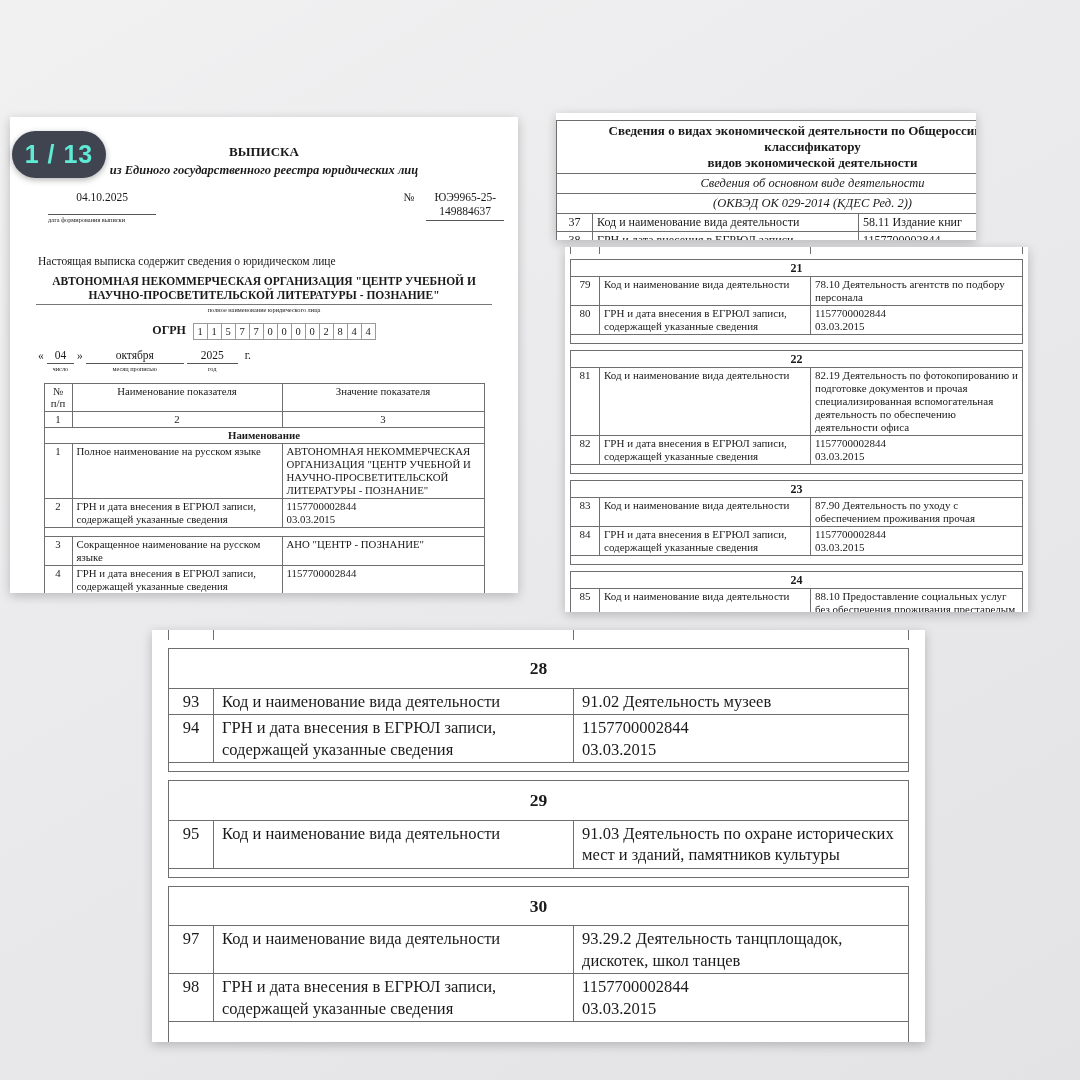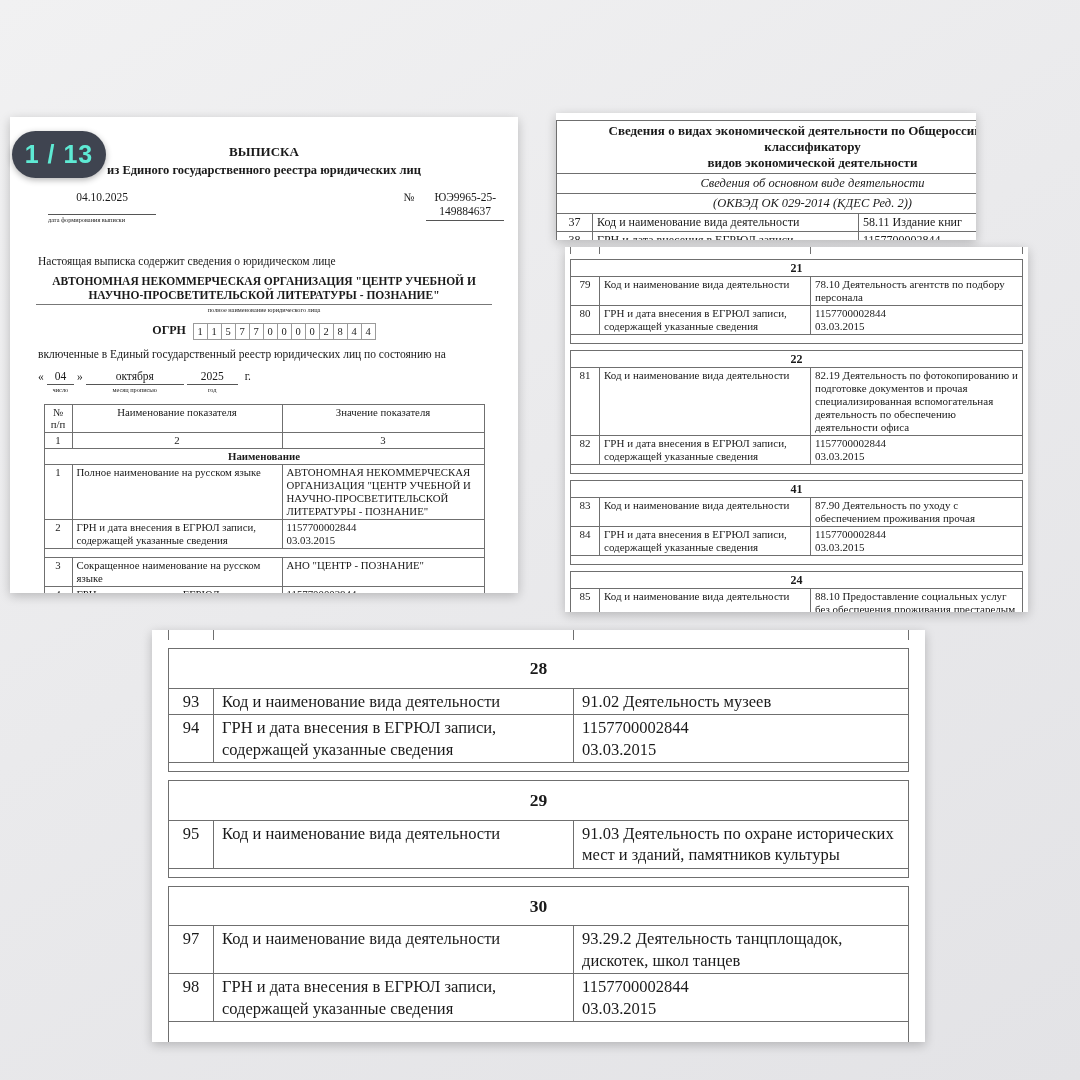--- a/index.html
+++ b/index.html
@@ -20,21 +20,21 @@
   
   table.t{border-collapse:collapse;table-layout:fixed;}
   table.t td{border:1px solid #6f6f6f;padding:1px 4px;vertical-align:top;word-wrap:break-word;}
   table.t tr.sec td{text-align:center;font-weight:bold;}
   table.t tr.spacer td{height:8px;padding:0;}
   table.t.crop td{border-top:none;border-bottom:none;height:7px;padding:0;}
   td.cn{text-align:center;}
   
   .p1{left:10px;top:117px;width:508px;height:476px;font-size:11px;line-height:1.22;}
   .p1 .title1{text-align:center;font-weight:bold;font-size:13px;margin-top:27px;}
-  .p1 .title2{text-align:center;font-weight:bold;font-size:12.5px;margin-top:3px;}
+  .p1 .title2{text-align:center;font-weight:bold;font-size:12.5px;margin-top:3px;font-style:italic;}
   .p1 .hdr-row{position:relative;height:56px;margin-top:12px;}
   .p1 .date-block{position:absolute;left:38px;top:0;width:108px;text-align:center;}
   .p1 .date-block .v{display:block;border-bottom:1px solid #555;padding-bottom:10px;font-size:11.5px;}
   .p1 .date-block .l{display:block;font-size:6.3px;text-align:left;margin-top:1px;}
   .p1 .num-block{position:absolute;right:14px;top:0;display:flex;gap:12px;}
   .p1 .num-sign{font-size:11.5px;}
   .p1 .num-val{display:inline-flex;flex-direction:column;align-items:center;border-bottom:1px solid #555;padding:0 8px 2px;font-size:11.5px;}
   .p1 .intro{margin:8px 0 0 28px;font-size:11.5px;}
   .p1 .orgwrap{margin:6px 26px 0;}
   .p1 .orgname{text-align:center;font-weight:bold;font-size:11.5px;border-bottom:1px solid #777;padding-bottom:2px;}
@@ -110,21 +110,20 @@
     <div class="orgwrap">
       <div class="orgname">АВТОНОМНАЯ НЕКОММЕРЧЕСКАЯ ОРГАНИЗАЦИЯ "ЦЕНТР УЧЕБНОЙ И НАУЧНО-ПРОСВЕТИТЕЛЬСКОЙ ЛИТЕРАТУРЫ - ПОЗНАНИЕ"</div>
       <div class="orglabel">полное наименование юридического лица</div>
     </div>
 
     <div class="ogrn-row">
       <span class="ogrn-label">ОГРН</span>
       <span class="ogrn-cells"><span>1</span><span>1</span><span>5</span><span>7</span><span>7</span><span>0</span><span>0</span><span>0</span><span>0</span><span>2</span><span>8</span><span>4</span><span>4</span></span>
     </div>
 
-    <div class="included">включенные в Единый государственный реестр юридических лиц по состоянию на</div>
 
     <div class="asof">
       <span class="q">«</span>
       <span class="fld day">
         <span class="v">04</span>
         <span class="l">число</span>
       </span>
       <span class="q">»</span>
       <span class="fld month">
         <span class="v">октября</span>
@@ -301,21 +300,21 @@
       </table>
 
     <table class="t">
       <colgroup>
           <col class="c1">
           <col class="c2">
           <col class="c3">
         </colgroup>
       <tbody>
           <tr class="sec">
-        <td colspan="3">41</td>
+        <td colspan="3">23</td>
       </tr>
       <tr>
         <td class="cn">83</td>
         <td>Код и наименование вида деятельности</td>
         <td>87.90 Деятельность по уходу с обеспечением проживания прочая</td>
       </tr>
       <tr>
         <td class="cn">84</td>
         <td>ГРН и дата внесения в ЕГРЮЛ записи, содержащей указанные сведения</td>
         <td>

